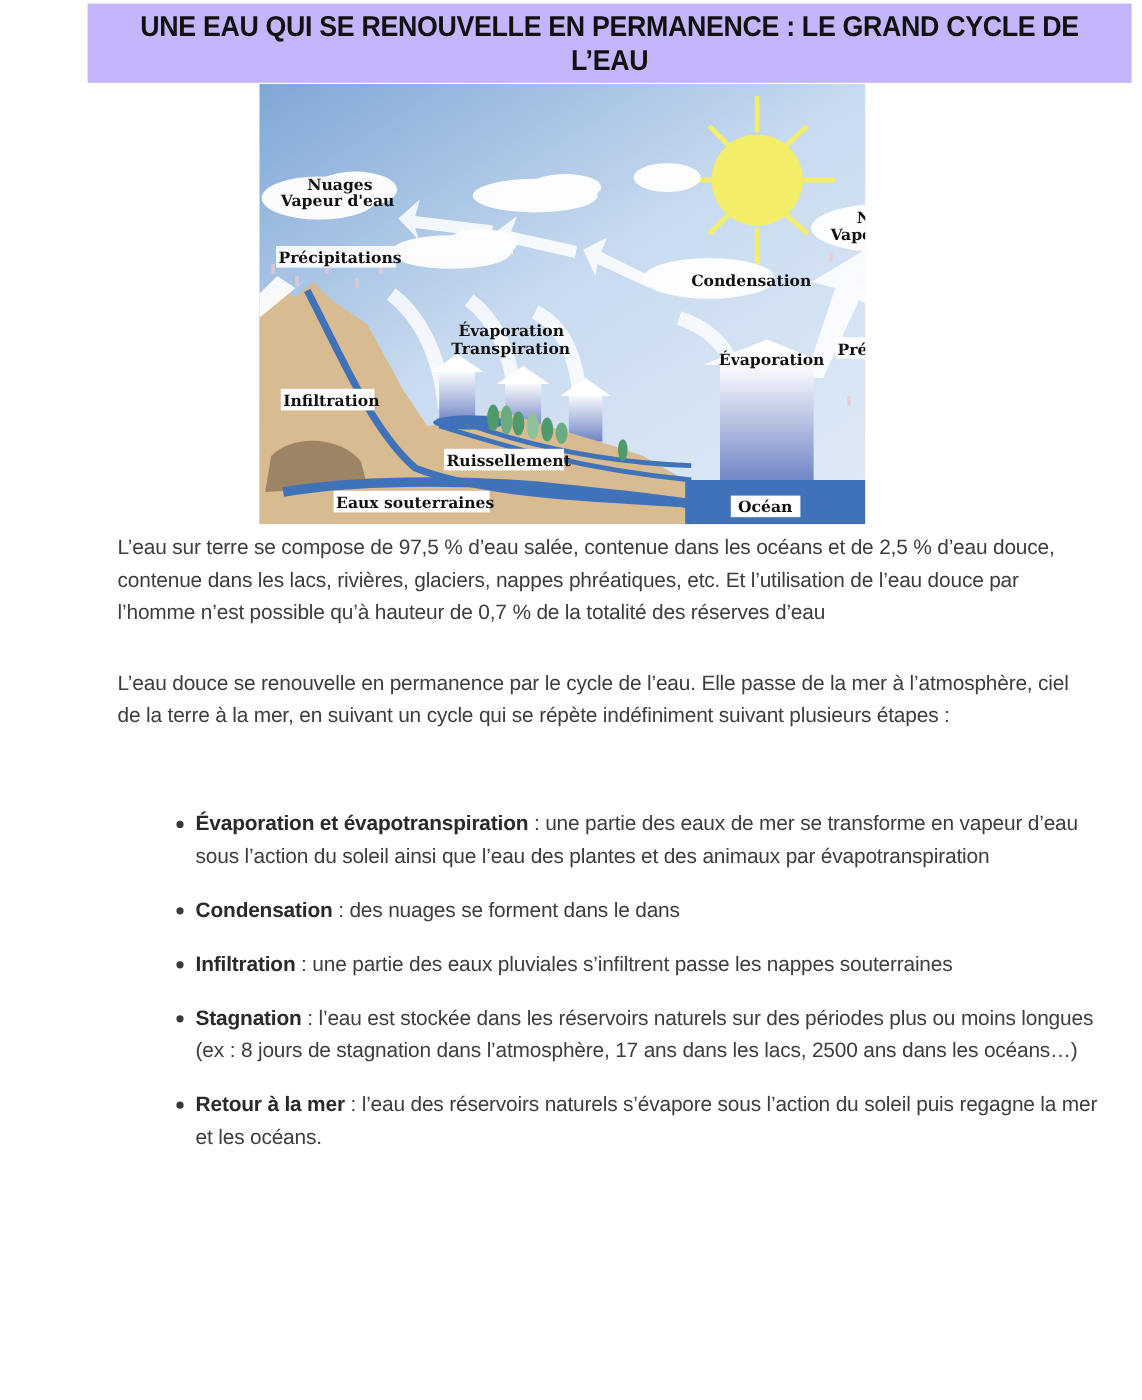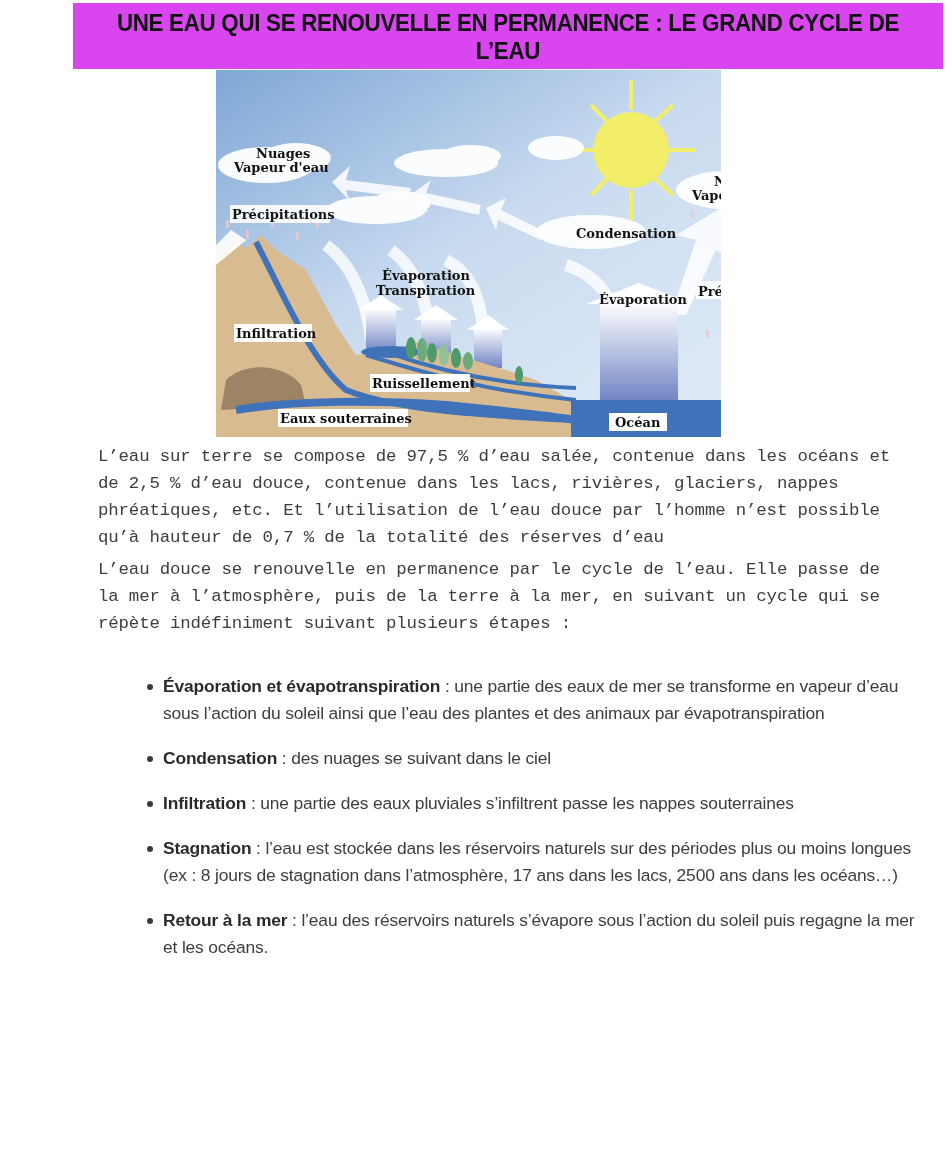--- a/index.html
+++ b/index.html
@@ -1,22 +1,22 @@
 <!DOCTYPE html>
 <html><head>
 <meta charset="utf-8">
 <style>
   html, body { margin: 0; padding: 0; background: #ffffff; }
   body { width: 952px; height: 1167px; position: relative; overflow: hidden; font-family: "Liberation Sans", sans-serif; color: #3a3a3a; }
-  .title-bar { position: absolute; left: 73px; top: 3px; width: 870px; height: 66px; background: #d946ef; box-sizing: border-box; text-align: center; }
+  .title-bar { position: absolute; left: 73px; top: 3px; width: 870px; height: 66px; background: #c4b5fd; box-sizing: border-box; text-align: center; }
   .title-bar h2 { margin: 0; padding-top: 6px; font-family: "Liberation Sans", sans-serif; font-size: 24px; font-weight: bold; line-height: 28px; color: #111; letter-spacing: -0.3px; transform: scaleX(0.93); transform-origin: center; }
   .figure { position: absolute; left: 216px; top: 70px; width: 505px; height: 367px; overflow: hidden; }
   .figure svg { display: block; }
   .lbl { font-family: "DejaVu Serif", serif; font-weight: bold; font-size: 13px; fill: #111; }
-  .para { position: absolute; left: 98px; width: 800px; font-size: 17.4px; line-height: 27px; color: #3d3d3d; margin: 0; letter-spacing: -0.15px; font-family: Liberation Mono, monospace; }
+  .para { position: absolute; left: 98px; width: 800px; font-size: 17.4px; line-height: 27px; color: #3d3d3d; margin: 0; letter-spacing: -0.15px; }
   .p1 { top: 443px; }
   .p2 { top: 556px; }
   ul.steps { position: absolute; left: 98px; top: 673px; width: 780px; margin: 0; padding: 0 0 0 48px; list-style: none; font-size: 17.4px; line-height: 27px; color: #3d3d3d; letter-spacing: -0.15px; }
   ul.steps li { position: relative; margin: 0 0 18px 17px; }
   ul.steps li::before { content: ""; position: absolute; left: -16px; top: 11px; width: 6px; height: 6px; border-radius: 50%; background: #3a3a3a; }
   ul.steps li b { color: #2a2a2a; font-weight: bold; }
 </style>
 </head>
 <body>
 
@@ -156,21 +156,21 @@
       <text class="lbl" x="156" y="318">Ruissellement</text>
       <rect x="62" y="339" width="130" height="18" fill="#ffffff"></rect>
       <text class="lbl" x="64" y="353">Eaux souterraines</text>
       <rect x="393" y="343" width="58" height="18" fill="#ffffff"></rect>
       <text class="lbl" x="399" y="357">Océan</text>
     </g>
   </svg>
 </div>
 
 <p class="para p1">L’eau sur terre se compose de 97,5 % d’eau salée, contenue dans les océans et de 2,5 % d’eau douce, contenue dans les lacs, rivières, glaciers, nappes phréatiques, etc. Et l’utilisation de l’eau douce par l’homme n’est possible qu’à hauteur de 0,7 % de la totalité des réserves d’eau</p>
-<p class="para p2">L’eau douce se renouvelle en permanence par le cycle de l’eau. Elle passe de la mer à l’atmosphère, puis de la terre à la mer, en suivant un cycle qui se répète indéfiniment suivant plusieurs étapes :</p>
+<p class="para p2">L’eau douce se renouvelle en permanence par le cycle de l’eau. Elle passe de la mer à l’atmosphère, ciel de la terre à la mer, en suivant un cycle qui se répète indéfiniment suivant plusieurs étapes :</p>
 
 <ul class="steps">
   <li><b>Évaporation et évapotranspiration</b><span> : une partie des eaux de mer se transforme en vapeur d’eau sous l’action du soleil ainsi que l’eau des plantes et des animaux par évapotranspiration</span></li>
-  <li><b>Condensation</b><span> : des nuages se suivant dans le ciel</span></li>
+  <li><b>Condensation</b><span> : des nuages se forment dans le dans</span></li>
   <li><b>Infiltration</b><span> : une partie des eaux pluviales s’infiltrent passe les nappes souterraines</span></li>
   <li><b>Stagnation</b><span> : l’eau est stockée dans les réservoirs naturels sur des périodes plus ou moins longues (ex : 8 jours de stagnation dans l’atmosphère, 17 ans dans les lacs, 2500 ans dans les océans…)</span></li>
   <li><b>Retour à la mer</b><span> : l’eau des réservoirs naturels s’évapore sous l’action du soleil puis regagne la mer et les océans.</span></li>
 </ul>
 
 </body></html>

